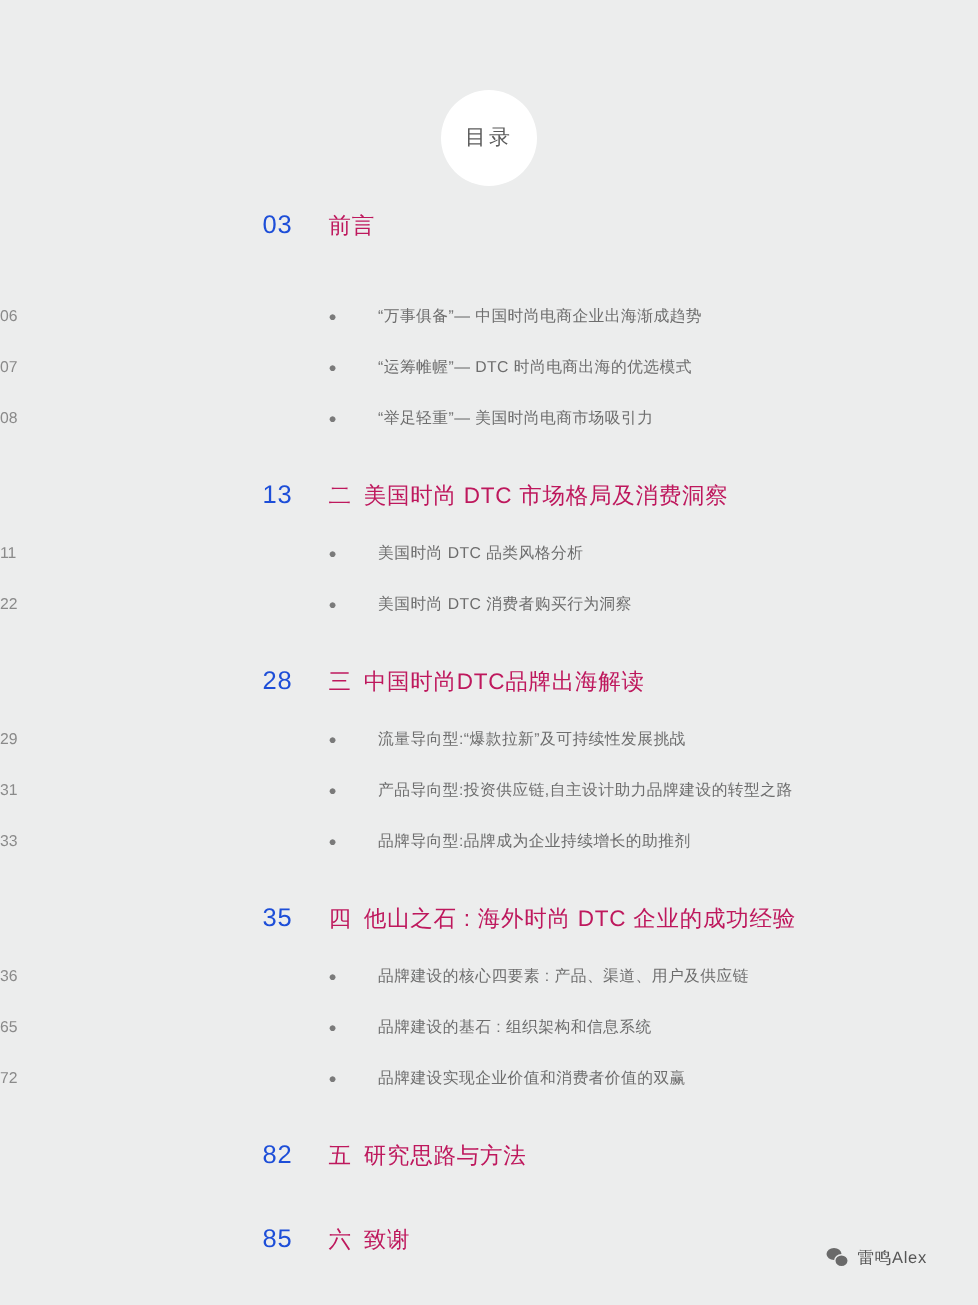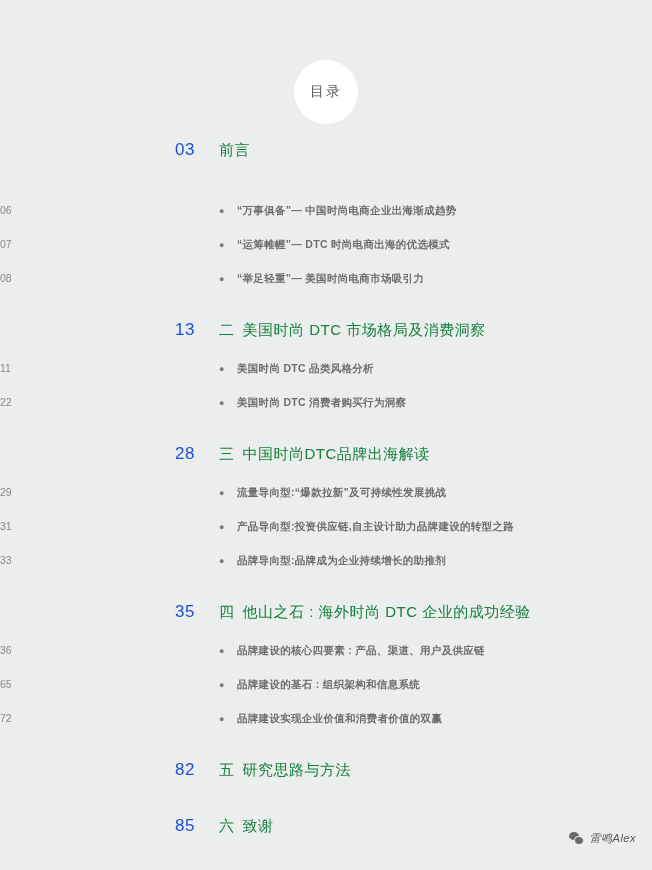--- a/index.html
+++ b/index.html
@@ -61,21 +61,21 @@
     text-align: right;
     padding-right: 0;
     font-size: 17px;
     color: #1d4ed8;
     font-weight: 400;
     letter-spacing: 0.5px;
   }
   .lvl1 .label {
     margin-left: 24px;
     font-size: 15px;
-    color: #15803d;
+    color: #be185d;
     letter-spacing: 0.5px;
   }
   .lvl1 .label .idx {
     margin-right: 8px;
   }
   
   .lvl2 {
     height: 26px;
   }
   .lvl2 .num {
@@ -84,38 +84,36 @@
     color: #8a8a8a;
   }
   .lvl2 .bullet {
     margin-left: 24px;
     width: 10px;
     font-size: 9px;
     color: #7a7a7a;
     line-height: 1;
   }
   .lvl2 .label {
-    margin-left: 8px;
+    margin-left: 23px;
     font-size: 10.5px;
     color: #6d6d6d;
     letter-spacing: 0.3px;
-    font-weight: bold;
   }
   .gap-lg { height: 22px; }
   .gap-sm { height: 8px; }
 
   
   .footer {
     position: absolute;
-    right: 16px;
+    right: 34px;
     bottom: 24px;
     display: flex;
     align-items: center;
     gap: 6px;
-    font-style: italic;
   }
   .wechat-icon {
     width: 15px;
     height: 13px;
     position: relative;
     display: inline-block;
   }
   .wechat-icon .b1 {
     position: absolute;
     left: 0; top: 0;

